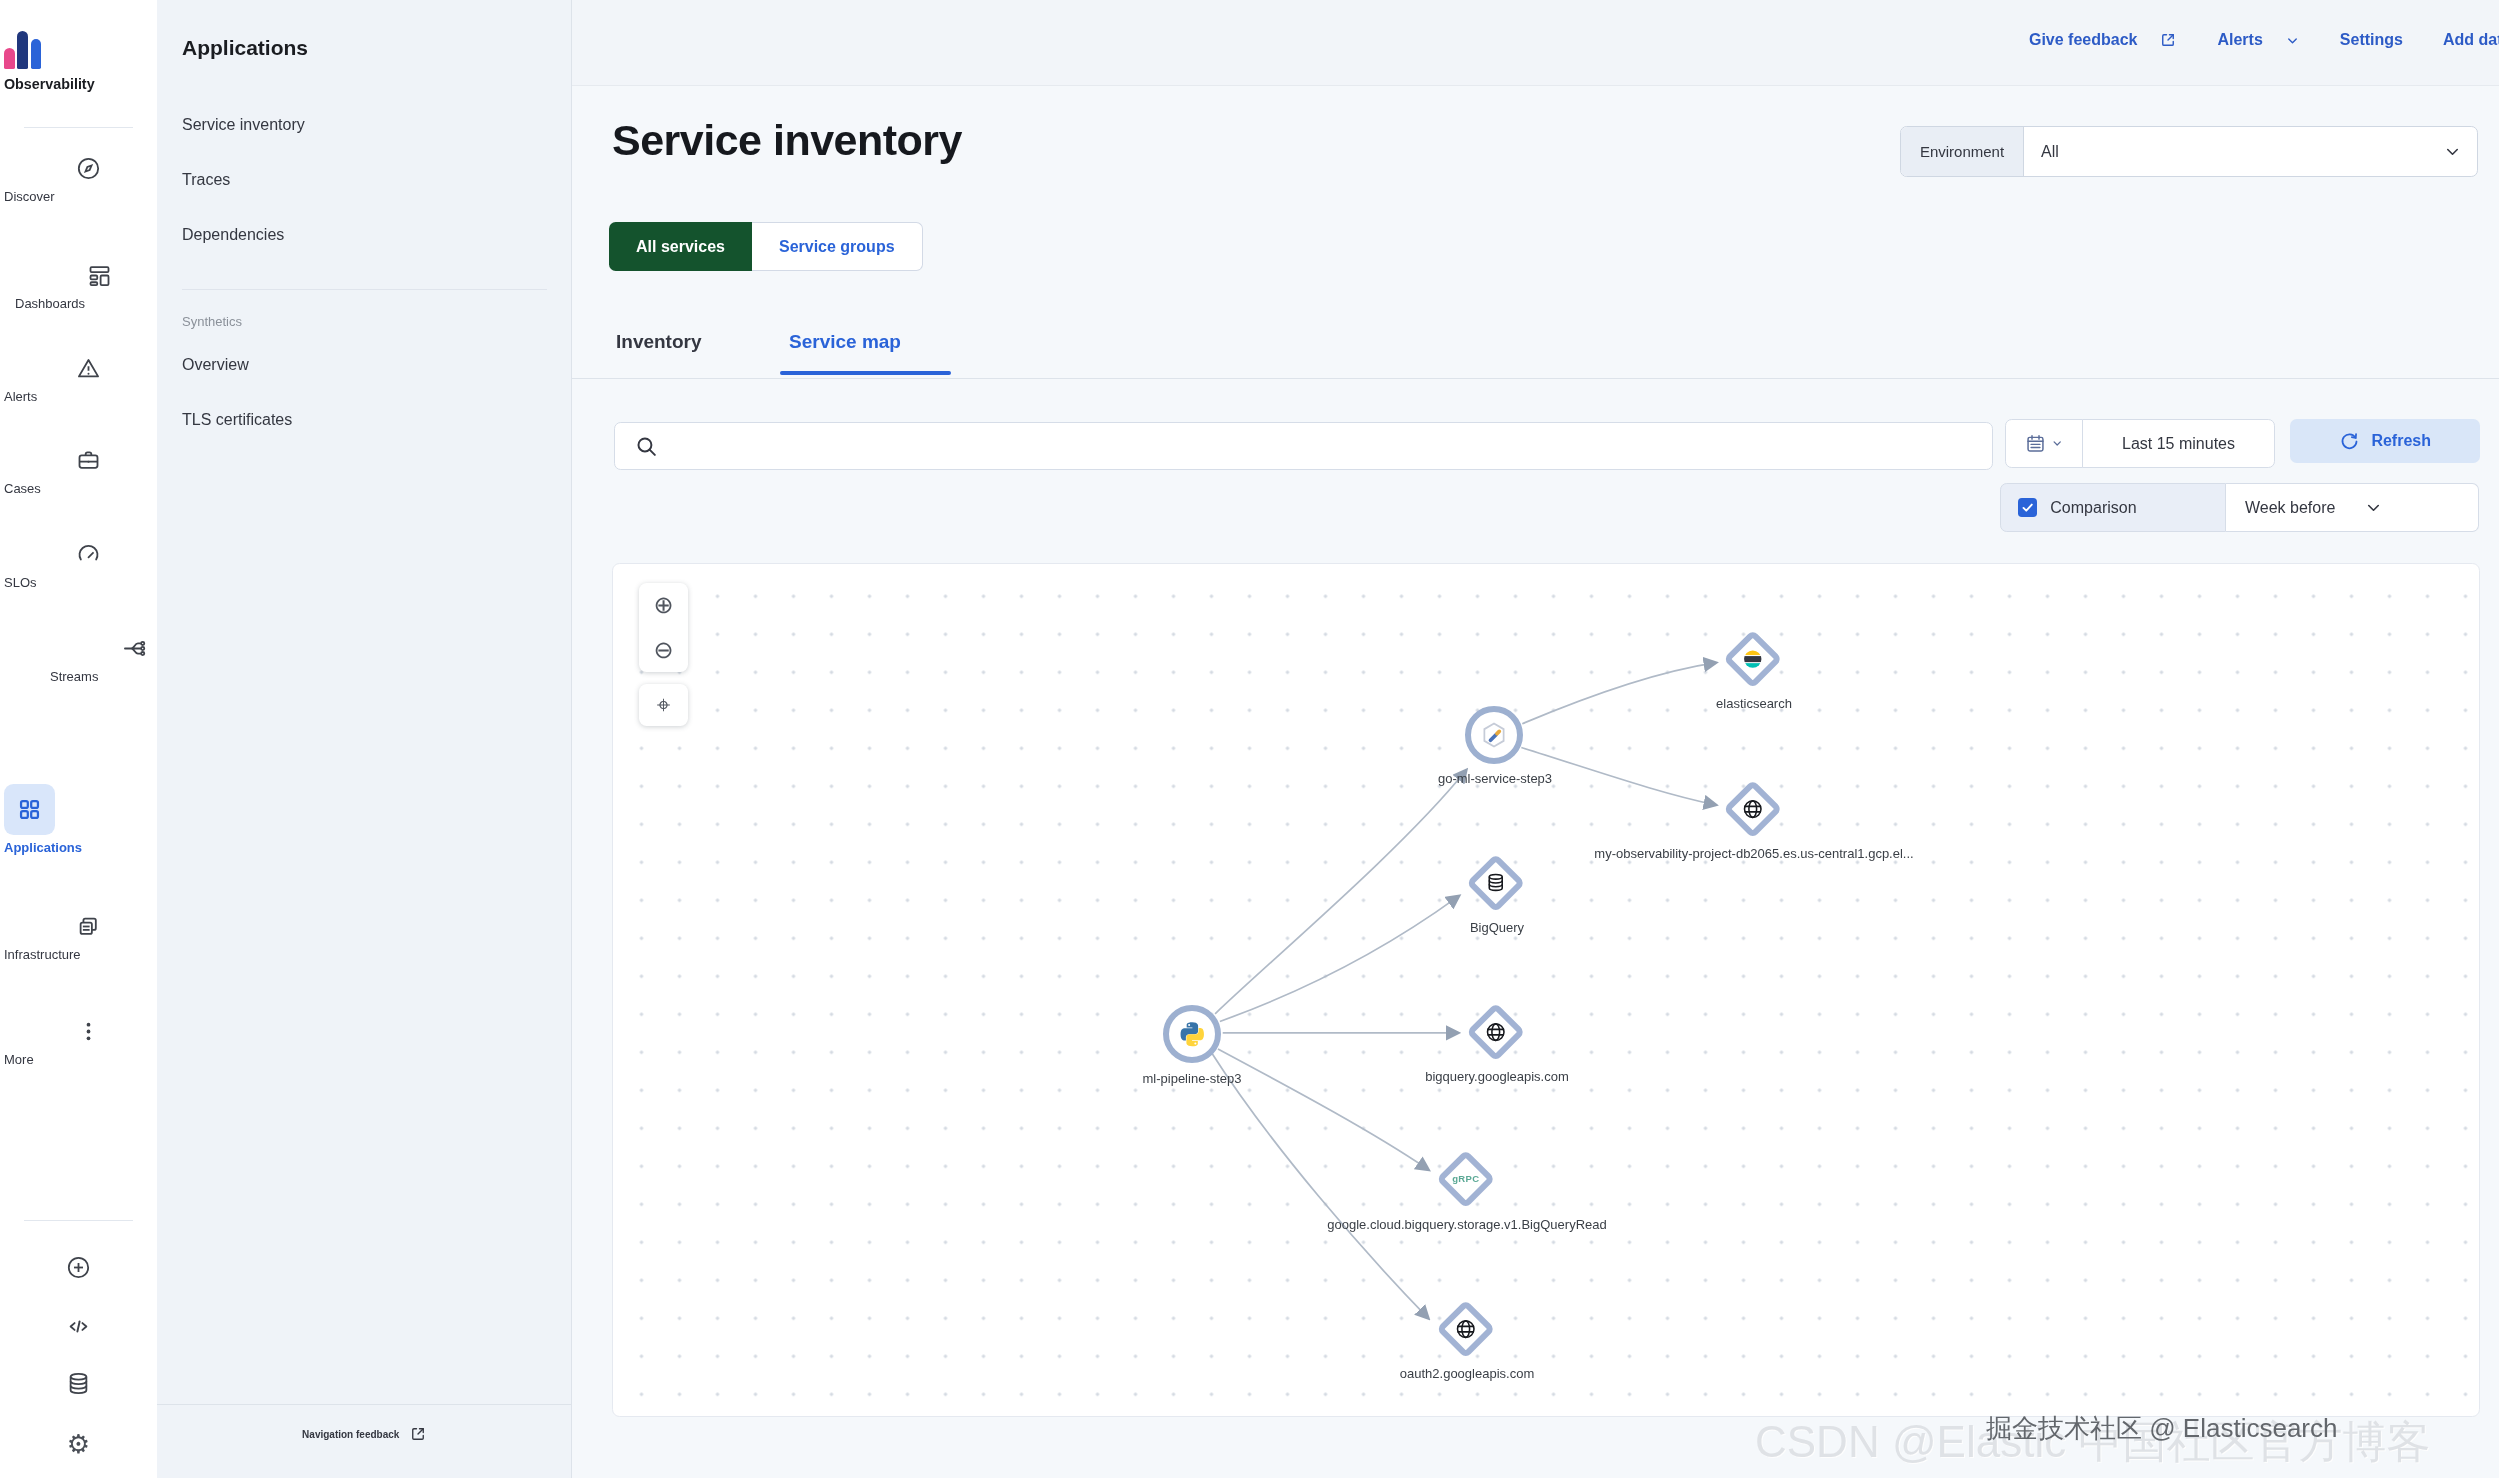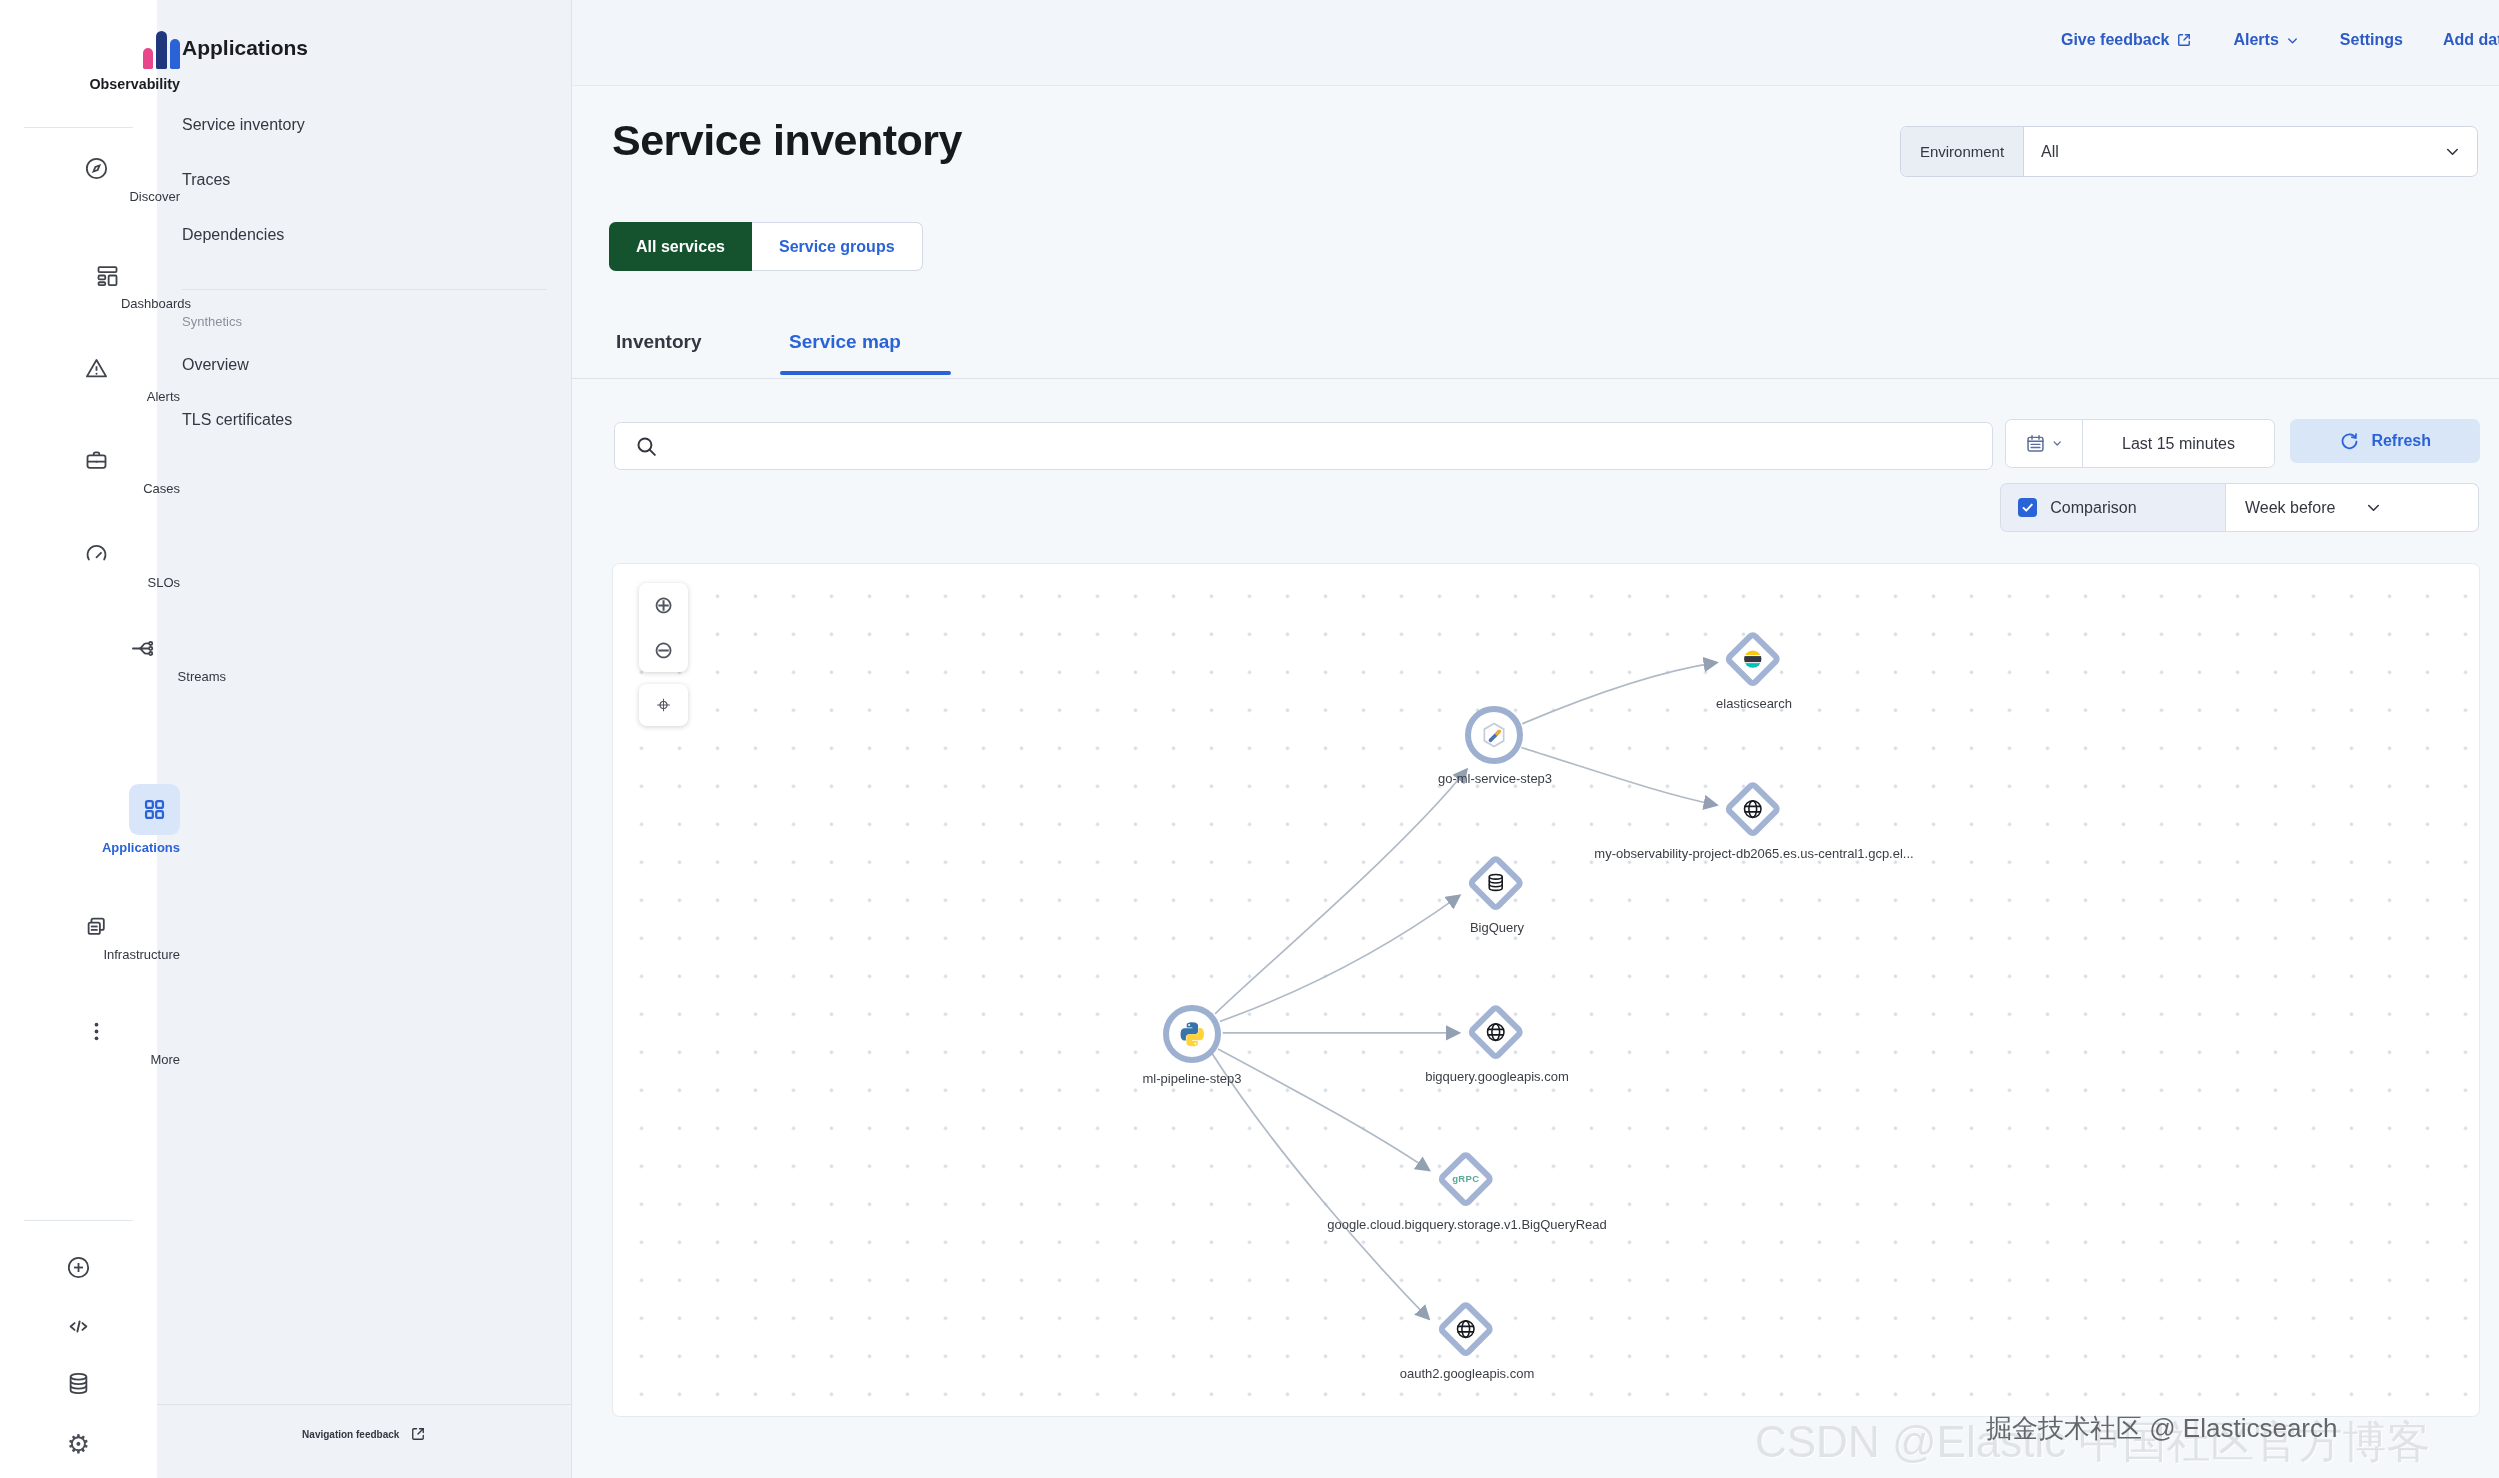--- a/index.html
+++ b/index.html
@@ -2,21 +2,21 @@
 <html style="font-size:15px"><head>
 <meta charset="utf-8">
 <style>
   html,body{margin:0;padding:0;}
   body{width:2500px;height:1478px;position:relative;overflow:hidden;background:#ffffff;
        font-family:"Liberation Sans",sans-serif;color:#343741;}
   .abs{position:absolute;}
 
   
   .rail{left:0;top:0;width:157px;height:1478px;background:#fff;z-index:5;}
-  .rail-item{left:12px;width:168px;text-align:right;}
+  .rail-item{left:4px;width:168px;text-align:left;}
   .rail-item .ric{display:flex;align-items:center;justify-content:center;height:32px;}
   .rail-item .rlb{margin-top:4.8px;font-size:13px;color:#343741;}
   .rail-item.active .ricbox{display:inline-flex;align-items:center;justify-content:center;
       width:51px;height:51px;background:#d9e6fa;border-radius:9.5px;}
   .rail-item.active .rlb{color:#2a63d8;font-weight:600;}
   .rail-div{left:24px;width:109px;height:1px;background:#e2e7ee;}
   .logo-bars{display:inline-flex;align-items:flex-end;gap:2.9px;height:40px;}
   .logo-bars i{display:block;width:10.5px;border-radius:5.7px 5.7px 1.9px 1.9px;}
   .rail-bicon{left:0;width:157px;text-align:center;font-size:24px;color:#4a4f57;}
 
@@ -30,21 +30,21 @@
   .sn-footer-div{left:0;top:1404px;width:415px;height:1px;background:#dde3ea;}
   .sn-footer{left:0;top:1425px;width:415px;display:flex;align-items:center;justify-content:center;
              gap:9.5px;font-size:10px;font-weight:700;color:#343741;}
 
   
   .main{left:572px;top:0;width:1928px;height:1478px;background:#f5f8fb;}
   .topband{left:572px;top:0;width:1928px;height:86px;background:#f2f5f9;
            border-bottom:1px solid #e6eaef;box-sizing:border-box;}
   .toplinks{top:31px;right:-11.4px;display:flex;align-items:center;gap:40px;
             font-size:16px;font-weight:600;color:#2d5bc6;white-space:nowrap;}
-  .toplinks .tl{display:flex;align-items:center;gap:6px;cursor:pointer;}
+  .toplinks .tl{display:flex;align-items:center;gap:22px;cursor:pointer;}
 
   .page-title{left:612px;top:116px;font-size:43px;font-weight:700;color:#16191e;letter-spacing:-0.5px;}
 
   .envbox{left:1900px;top:126px;width:578px;height:51px;background:#fff;border:1px solid #cfd7e2;
           border-radius:6.7px;box-sizing:border-box;display:flex;align-items:center;}
   .env-pre{width:122px;height:100%;background:#e9eef5;border-right:1px solid #cfd7e2;
            display:flex;align-items:center;justify-content:center;font-size:15px;color:#343741;
            border-radius:5.7px 0 0 5.7px;}
   .env-val{flex:1;padding-left:17px;font-size:16px;color:#343741;}
   .env-chev{padding-right:15px;display:flex;}

